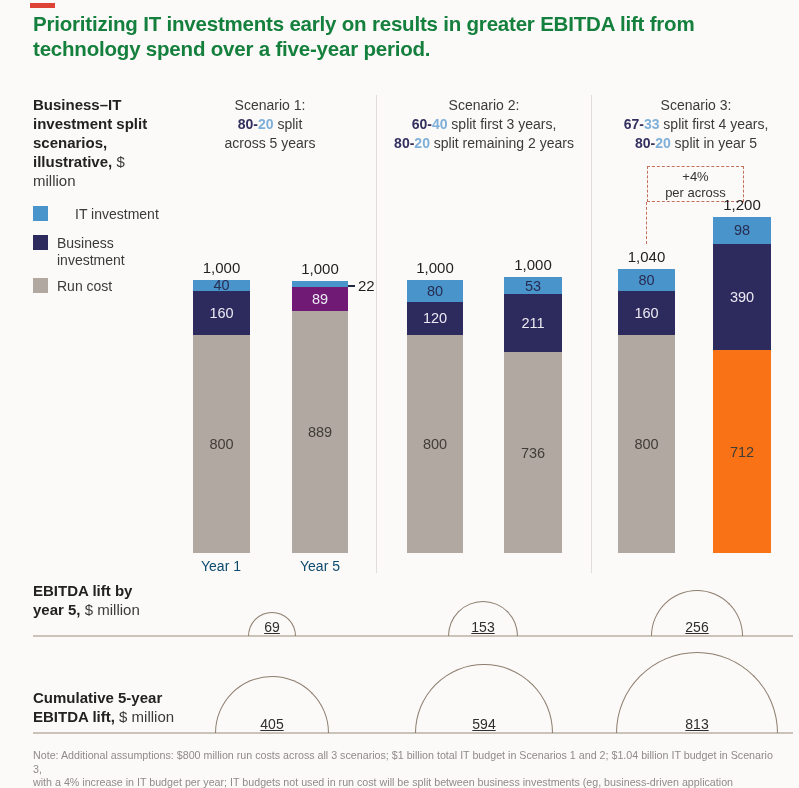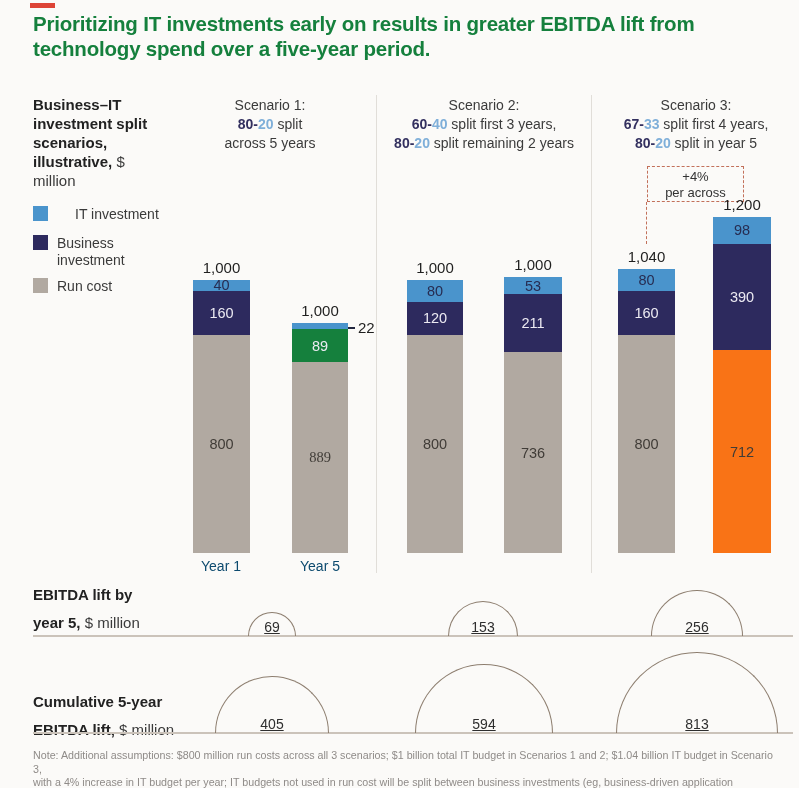--- a/index.html
+++ b/index.html
@@ -39,21 +39,21 @@
   .outside .tick{display:inline-block; width:7px; height:2px; background:#22263f; margin-right:3px;}
 
   .year-label{position:absolute; top:558px; transform:translateX(-50%); font-size:14px; color:#0c4a6e;}
 
   .annotation-box{position:absolute; left:647px; top:166px; width:97px; height:36px;
                   border:1.5px dashed #c2705a; box-sizing:border-box; text-align:center;
                   font-size:13px; line-height:16px; color:#333; padding-top:2px;}
   .annotation-line{position:absolute; left:646px; top:202px; height:42px; width:0;
                    border-left:1.5px dashed #c2705a;}
 
-  .row-label{position:absolute; left:33px; width:150px; font-size:15px; line-height:28px; color:#222;}
+  .row-label{position:absolute; left:33px; width:150px; font-size:15px; line-height:19px; color:#222;}
   .row-label .rl-bold{font-weight:bold;}
   .row-label .rl-unit{font-weight:normal; color:#3a3a3a;}
 
   .baseline{position:absolute; left:33px; width:760px; height:2px; background:#cbc3ba;}
   .arc-row{position:absolute; left:0; width:100%; height:0;}
   .arc{position:absolute; bottom:0; transform:translateX(-50%); background:transparent;
        border:1.5px solid #8c7d6e; border-bottom:none; box-sizing:border-box;}
   .arc-value{position:absolute; bottom:1px; left:0; right:0; text-align:center; font-size:14px; color:#2e2e2e;text-decoration:underline;}
 
   .note{position:absolute; left:33px; top:749px; width:748px; font-size:10.7px; line-height:13.5px; color:#8f8b88;}
@@ -127,24 +127,24 @@
   </div>
   <div class="bar" style="left:292px; width:56px;">
     <div class="bar-total">1,000</div>
     <div class="outside">
         <span class="tick"></span>
         <span>22</span>
       </div>
     <div class="seg" style="background-color: rgb(74, 148, 204); height: 6.006px;">
         <span class="seg-label on-blue"></span>
       </div>
-    <div class="seg" style="background-color: #15803d; height: 33px;">
+    <div class="seg" style="background-color: #701a75; height: 24px;">
         <span class="seg-label on-navy">89</span>
       </div>
-    <div class="seg" style="background-color: rgb(177, 169, 161); height: 191px; font-family: Liberation Serif, serif;">
+    <div class="seg" style="background-color: rgb(177, 169, 161); height: 242px;">
         <span class="seg-label on-run">889</span>
       </div>
   </div>
 
   <div class="bar" style="left:407px; width:56px;">
     <div class="bar-total">1,000</div>
     <div class="seg" style="background-color: rgb(74, 148, 204); height: 21.84px;">
         <span class="seg-label on-blue">80</span>
       </div>
     <div class="seg" style="background-color: rgb(45, 42, 94); height: 32.76px;">

